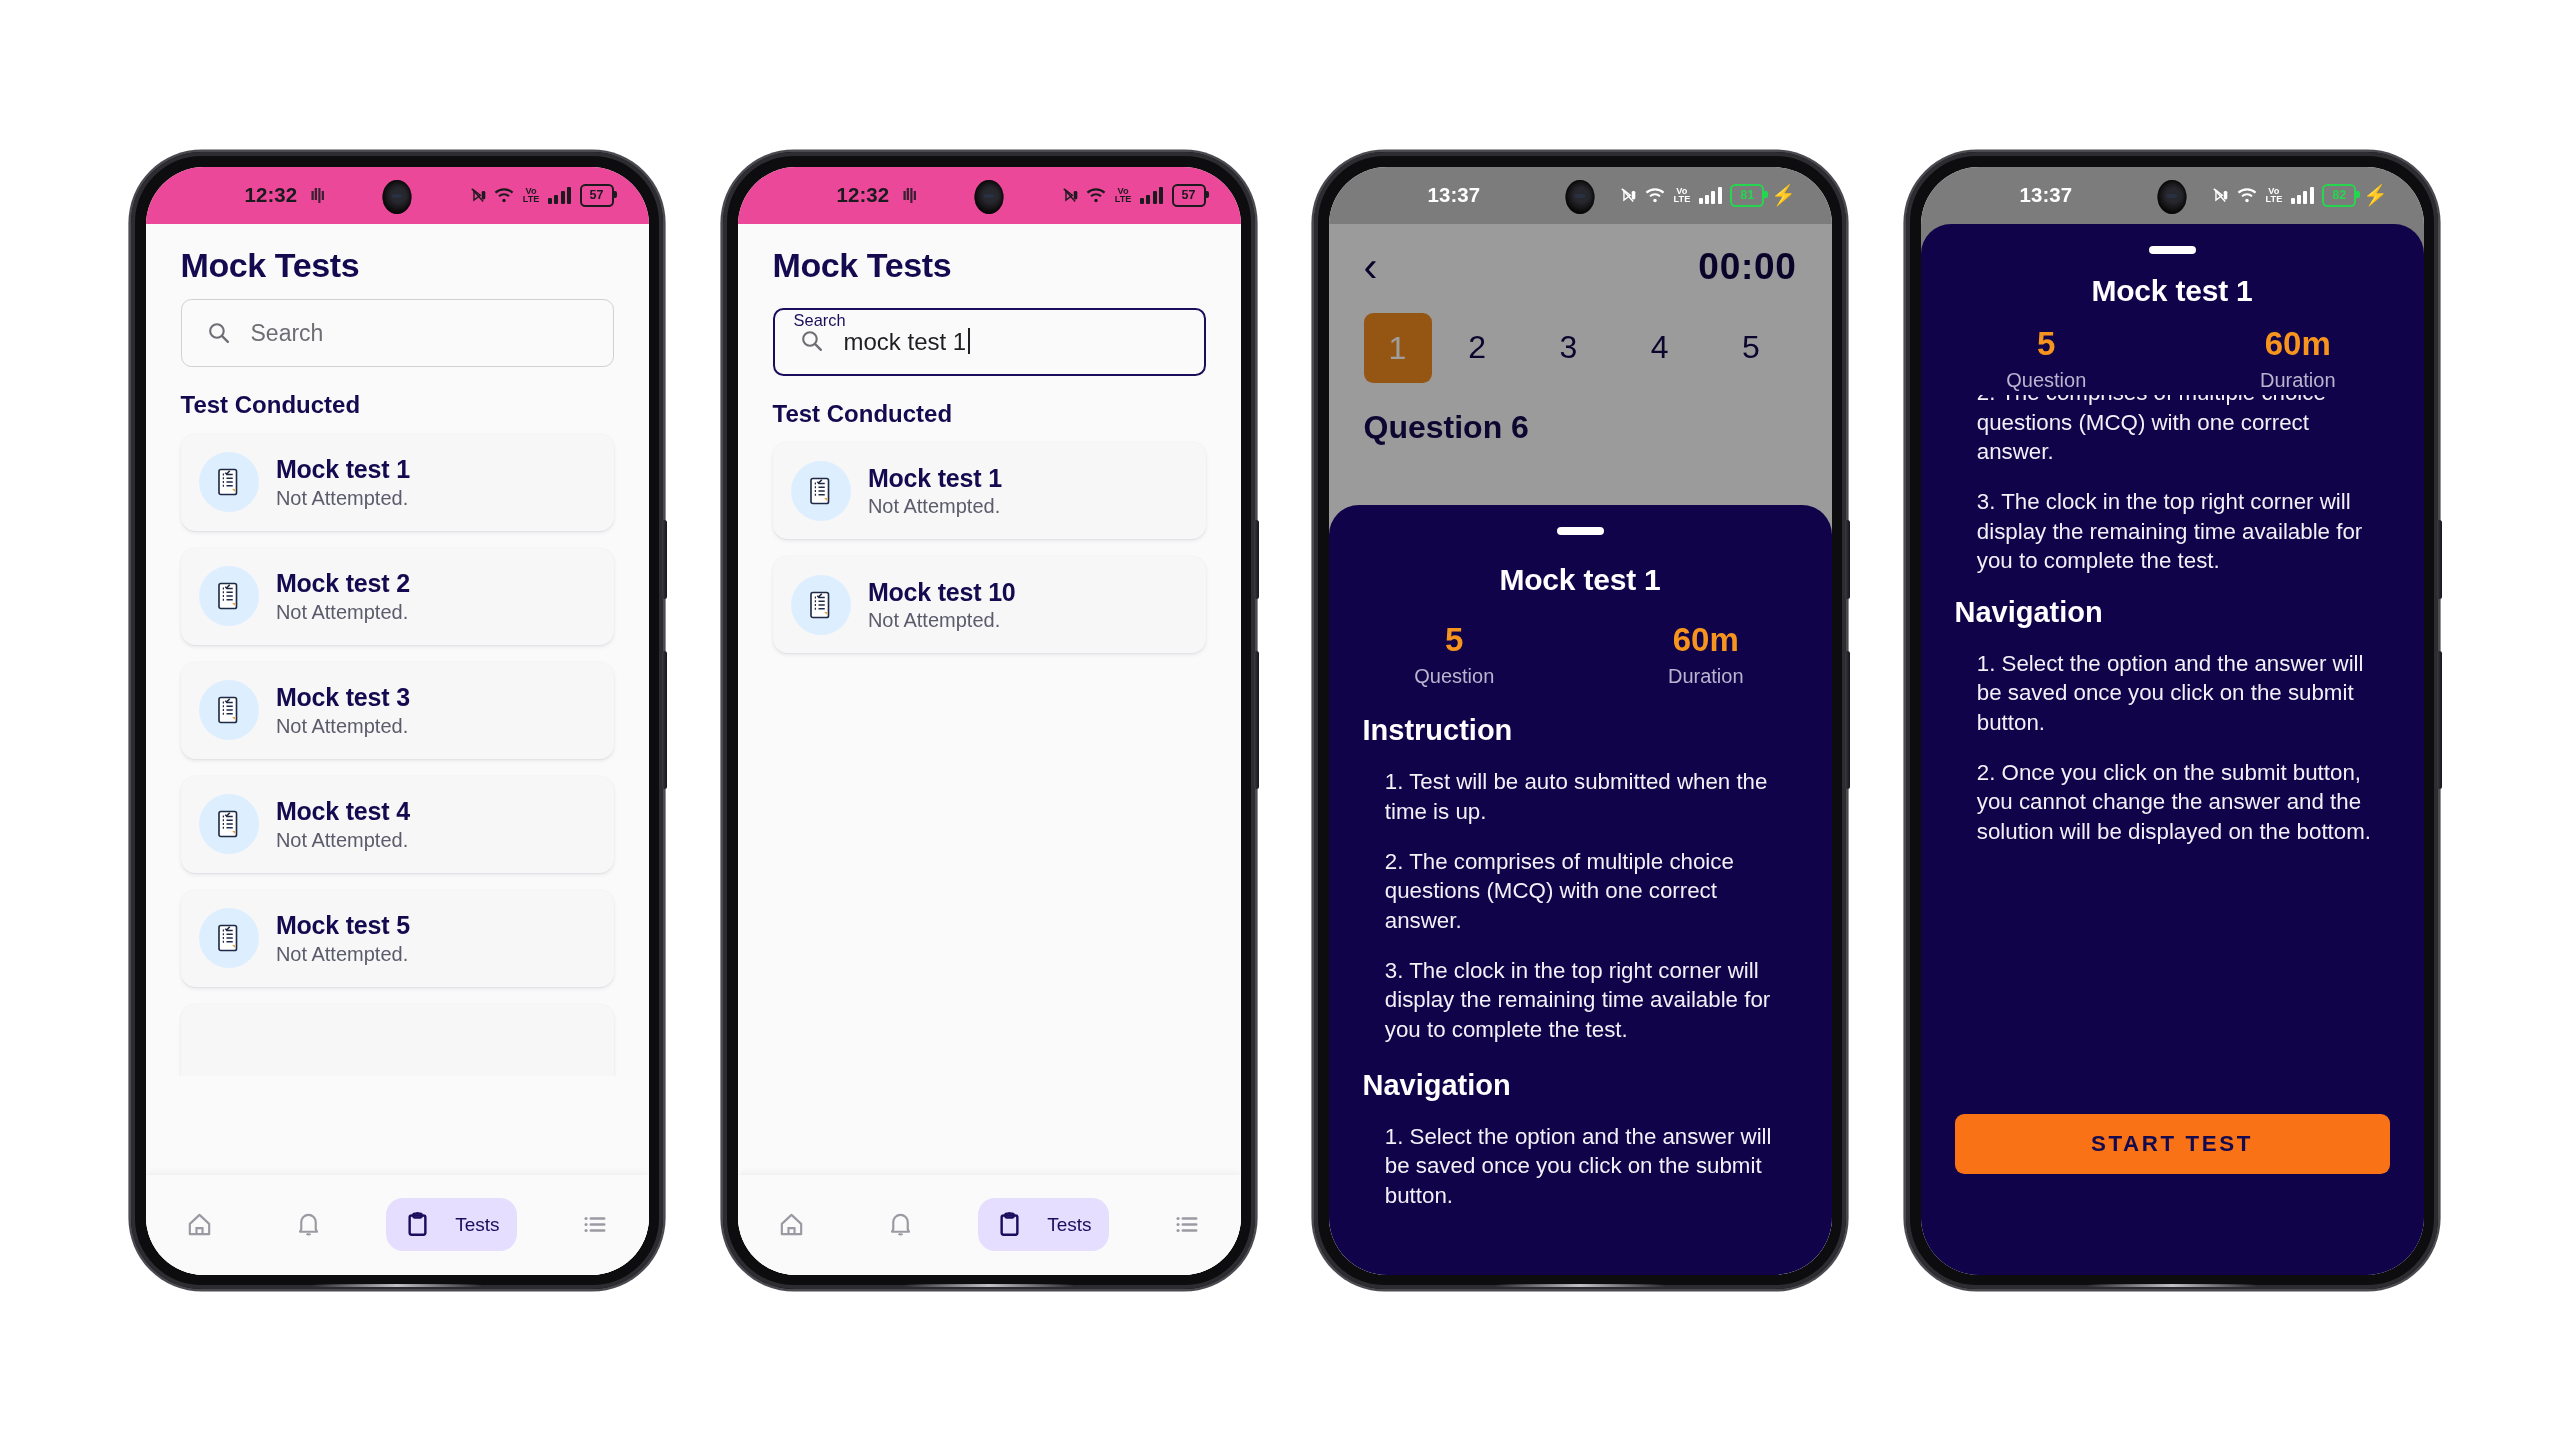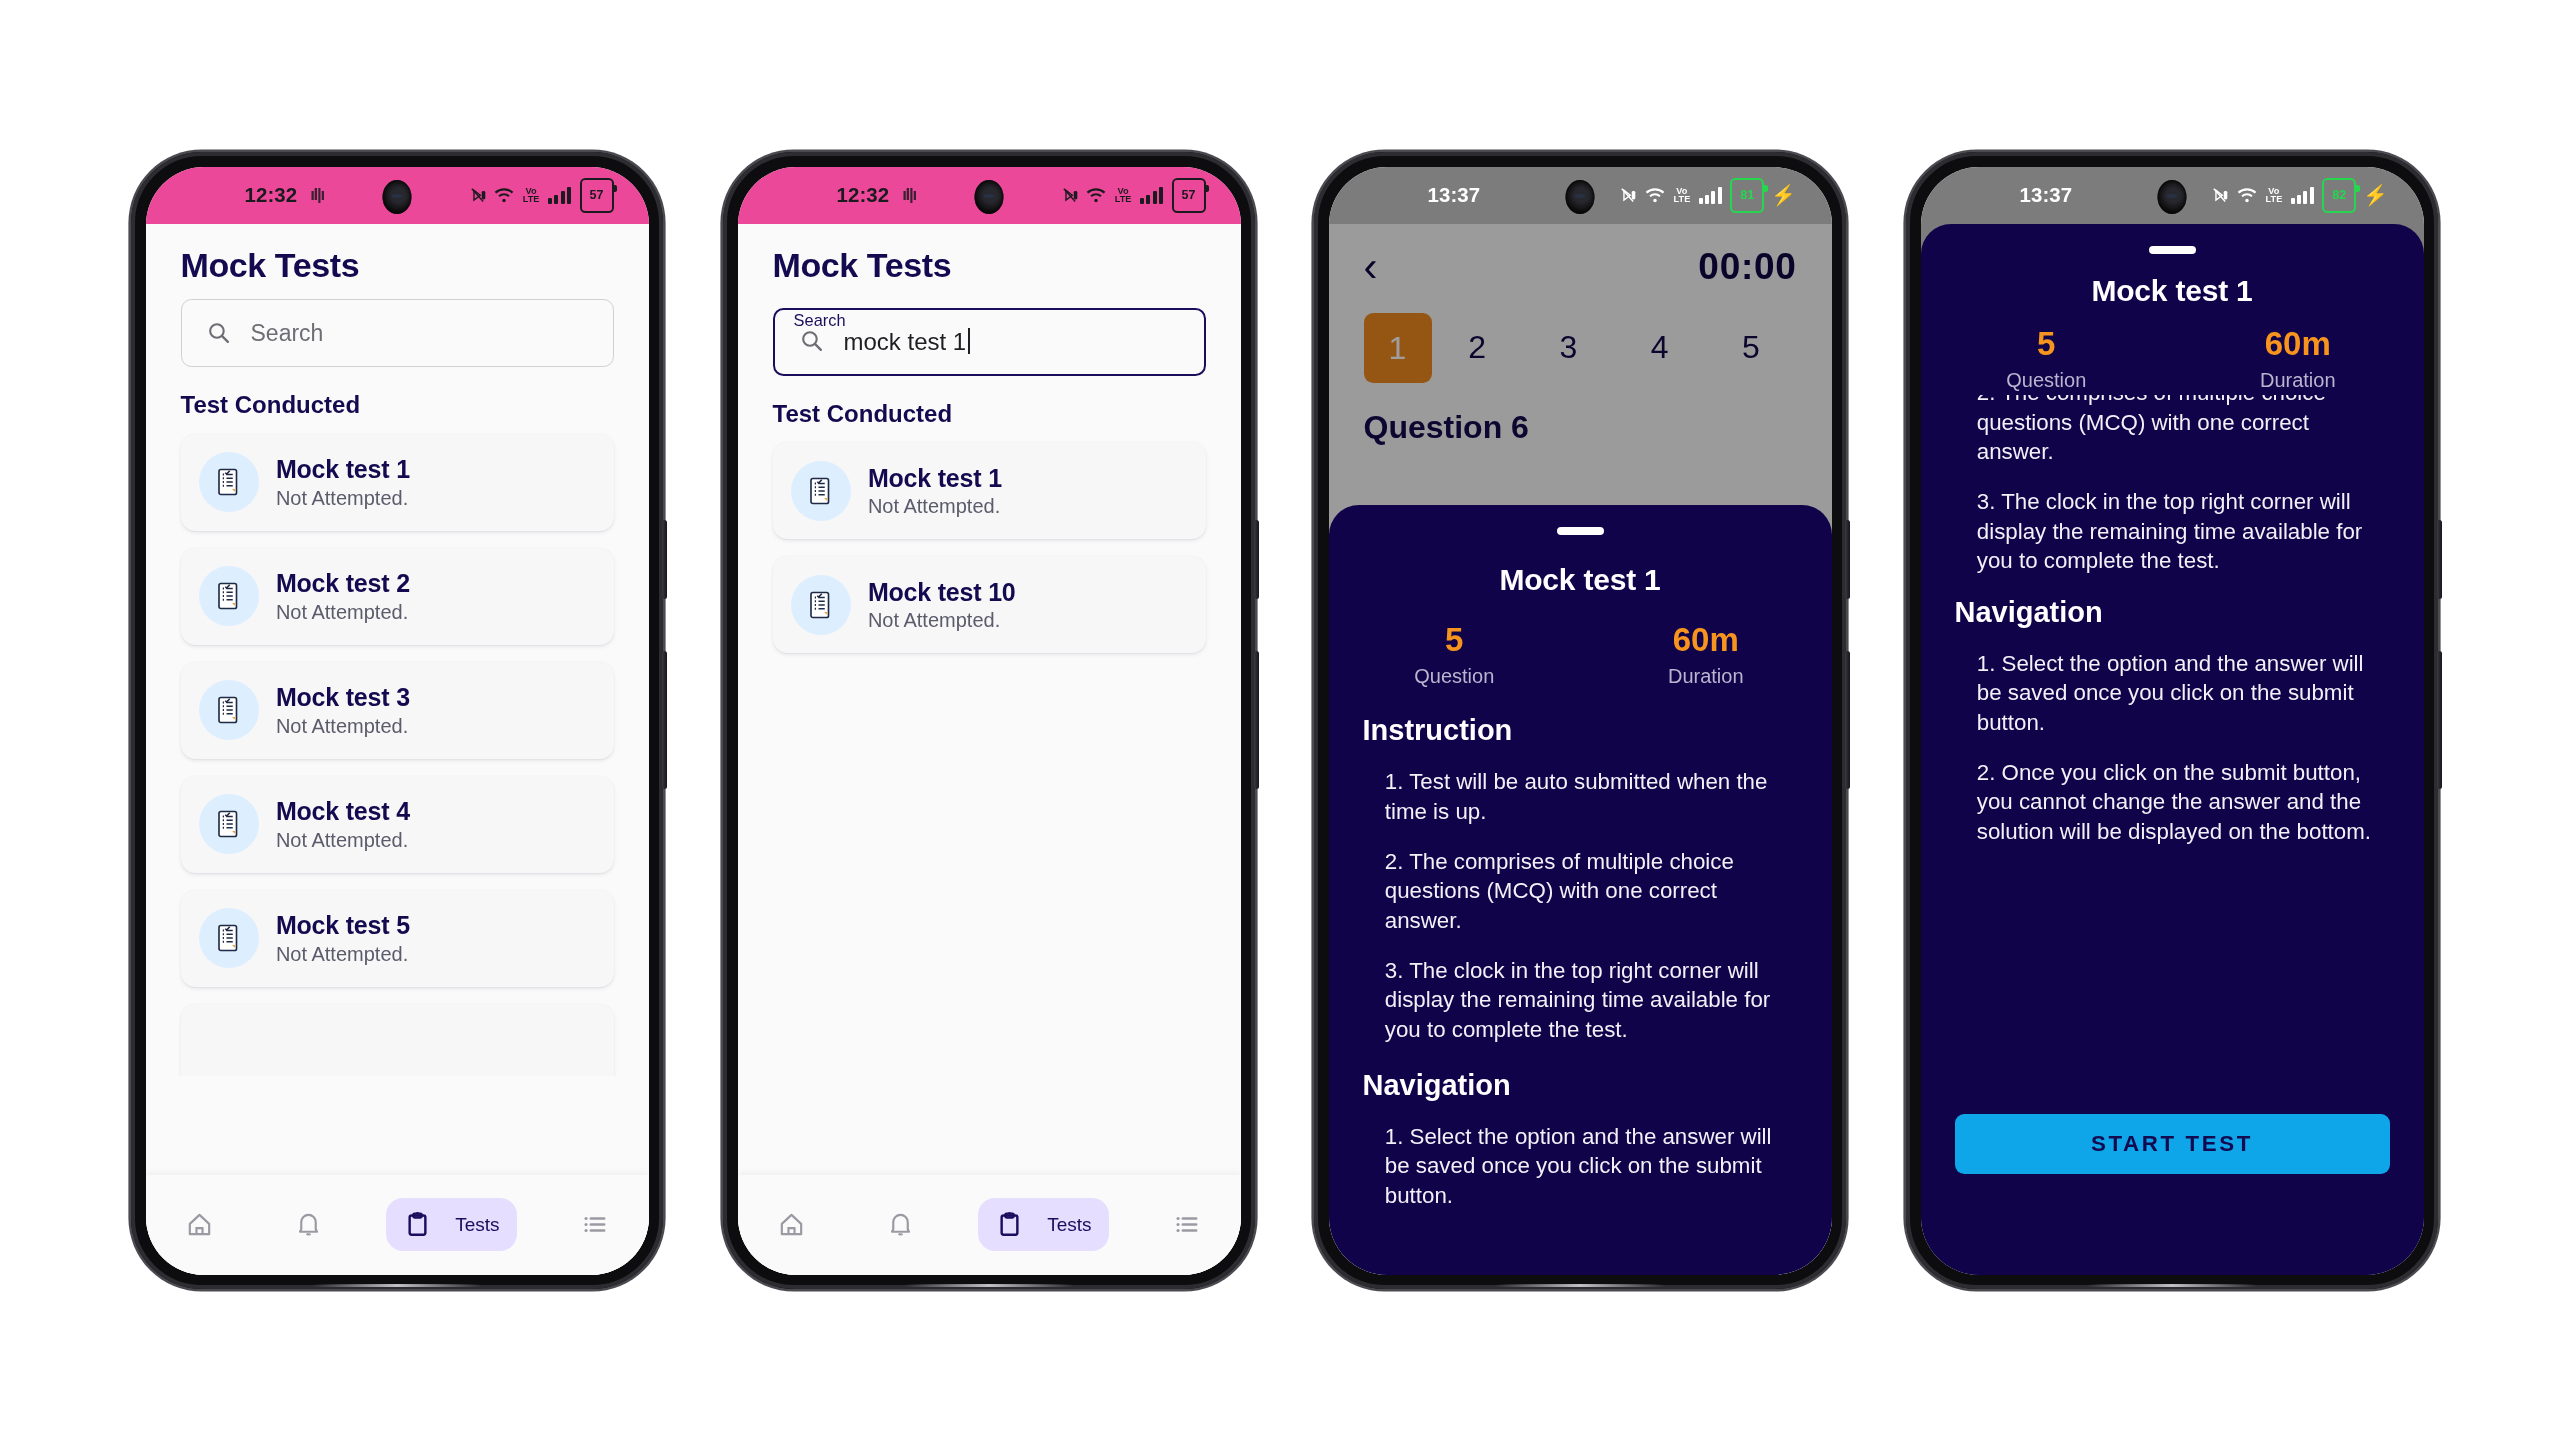--- a/index.html
+++ b/index.html
@@ -59,21 +59,21 @@
   .sb-icon { display: inline-flex; align-items: center; }
   .sb-bt svg, .sb-wifi svg { display: block; }
   .volte { font-size: 9.2px; line-height: 8.5px; font-weight: 700; text-align: center; }
   .bars { display: flex; align-items: flex-end; gap: 2.3px; height: 17px; }
   .bars i { width: 4px; background: currentColor; border-radius: 1px; display: block; }
   .bars i:nth-child(1) { height: 5.3px; }
   .bars i:nth-child(2) { height: 8.5px; }
   .bars i:nth-child(3) { height: 12.5px; }
   .bars i:nth-child(4) { height: 17px; }
   .batt {
-    position: relative; width: 34px; height: 35px;
+    position: relative; width: 34px; height: 23px;
     border: 2px solid currentColor; border-radius: 5.3px;
     display: flex; align-items: center; justify-content: center;
     font-size: 12.5px; font-weight: 700;
   }
   .batt::after {
     content: ""; position: absolute; right: -5.3px; top: 5.3px;
     width: 3.3px; height: 7.2px; border-radius: 0 2px 2px 0; background: currentColor;
   }
   .batt.green { color: #27d64f; }
   .bolt { color: #27d64f; font-size: 20px; margin-left: -1.3px; }
@@ -177,21 +177,21 @@
   .grabber { width: 47px; height: 8px; border-radius: 5.3px; background: #ffffff; margin: 22.3px auto 0 auto; }
   .sheet-title { text-align: center; font-size: 30px; font-weight: 700; color: #ffffff; margin-top: 28px; letter-spacing: -0.2px; }
   .stats { display: flex; margin-top: 24px; }
   .stat { flex: 1; text-align: center; }
   .stat .v { font-size: 33px; font-weight: 700; color: #f7941e; }
   .stat .k { font-size: 20px; color: #b9b5cf; margin-top: 6.6px; }
   .sheet-body { padding: 0 34px; margin-top: 26px; }
   .h-block { font-size: 29px; font-weight: 700; color: #ffffff; margin-bottom: 4px; }
   .p-item { font-size: 22.3px; line-height: 1.33; color: #f2f1f8; padding-left: 22.3px; margin-top: 20px; }
   .start-btn {
-    margin: 29px 34px 37px 34px; height: 60px; background: #0ea5e9; border-radius: 9.2px;
+    margin: 29px 34px 37px 34px; height: 60px; background: #f97316; border-radius: 9.2px;
     display: flex; align-items: center; justify-content: center;
     font-size: 22.3px; font-weight: 700; color: #140a4f; letter-spacing: 2.6px;
   }
   .clip { overflow: hidden; }
 </style>
 </head>
 <body>
 
 <div class="stage">
 

